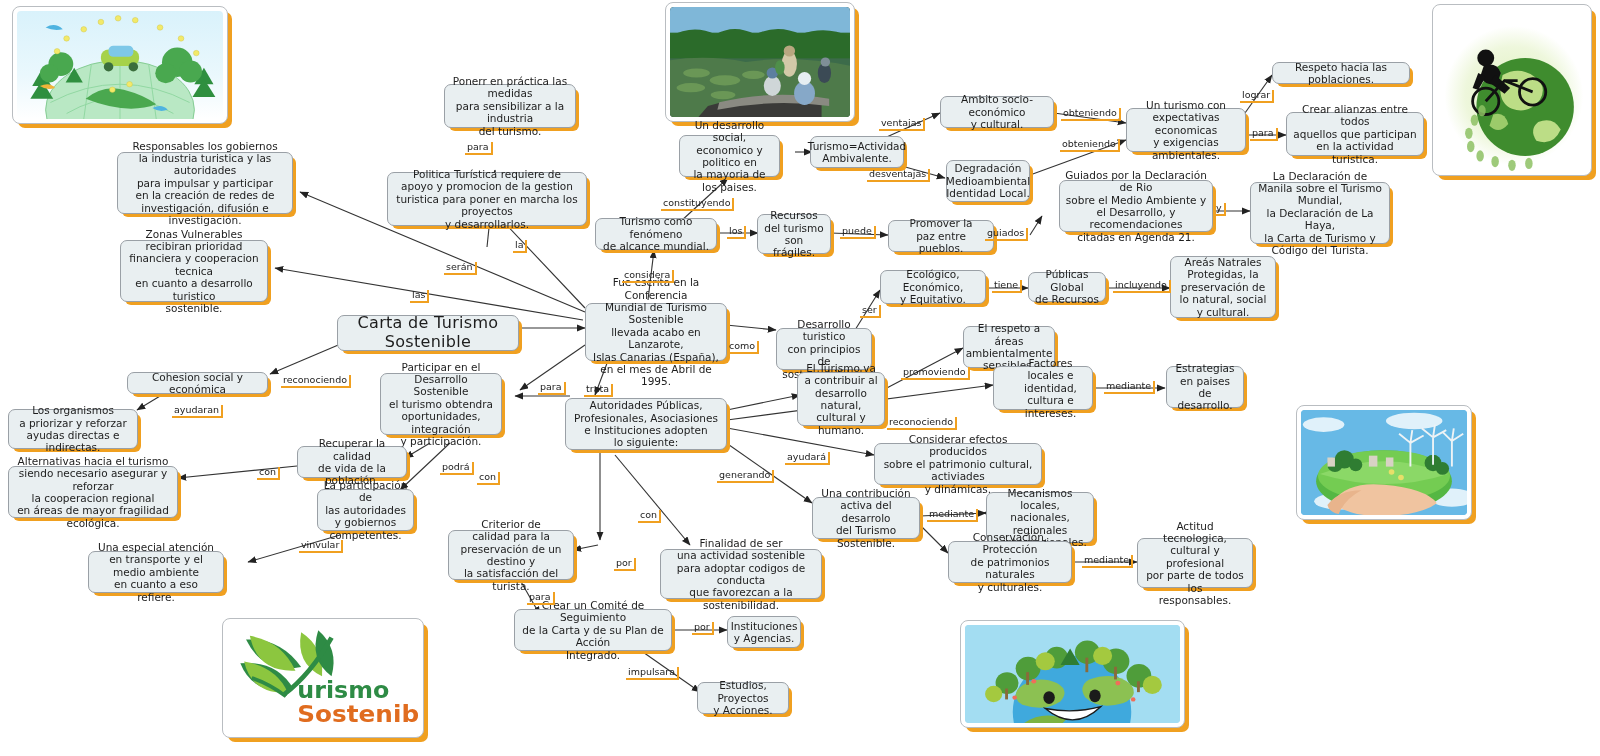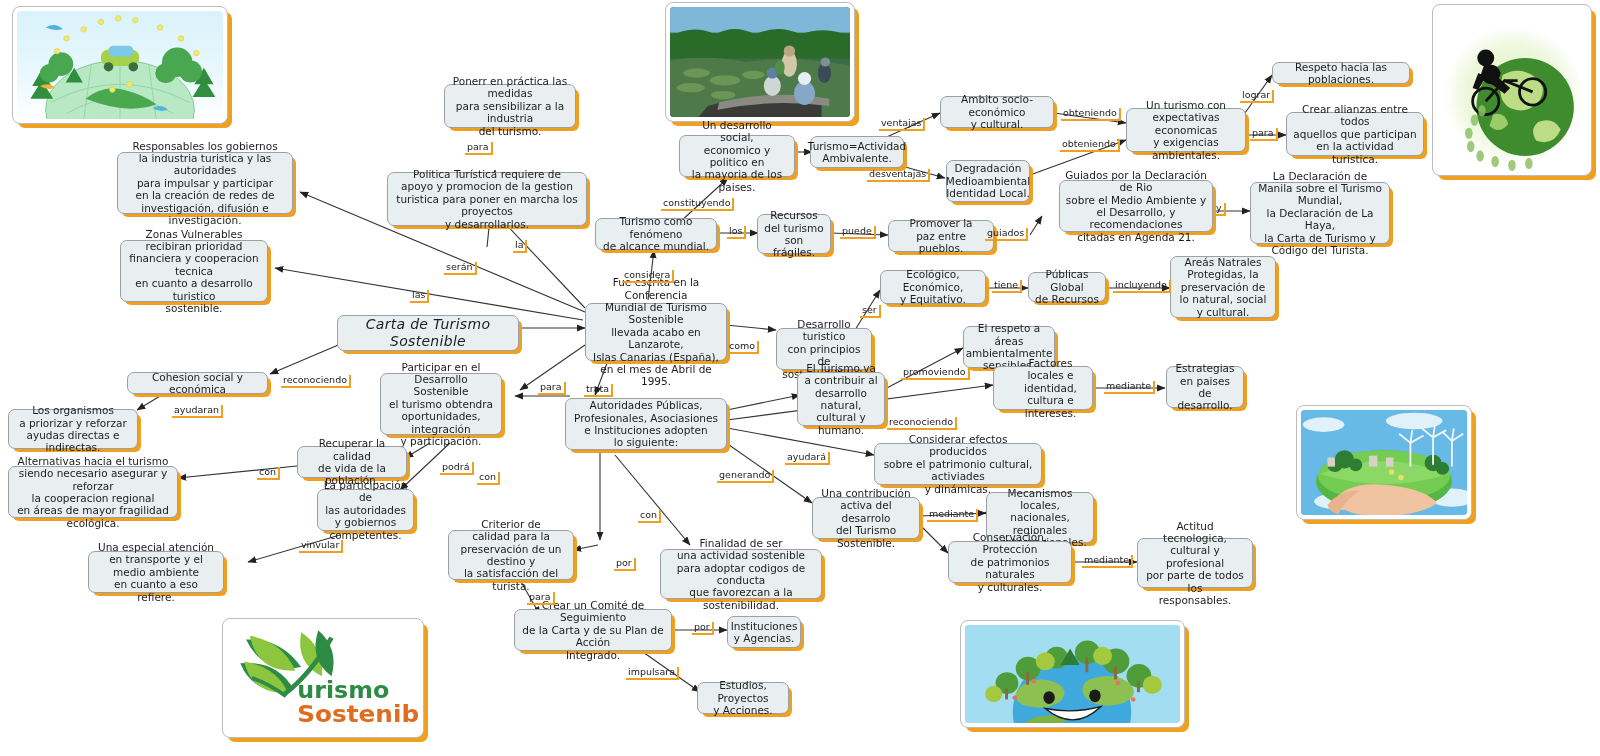--- a/index.html
+++ b/index.html
@@ -21,24 +21,23 @@
     line-height:1.18;
     text-align:center;
     display:flex;
     align-items:center;
     justify-content:center;
     padding:3px 5px;
     white-space:pre-line;
     z-index:3;
   }
   .node.title{
-    font-size:14px;
+    font-size:16px;
     letter-spacing:.3px;
     padding:17px 10px;
-    font-style:italic;
   }
 
   
   .lbl{
     position:absolute;
     font-size:9.5px;
     color:#222;
     background:transparent;
     padding:0 2px 1px 2px;
     border-bottom:2.5px solid #f0a020;
@@ -419,21 +418,21 @@
   <div class="node title" style="left:337px;top:315px;width:182px;height:26px;">Carta  de  Turismo Sostenible</div>
 
   <div class="node" style="left:585px;top:303px;width:142px;height:58px;">Fue  escrita en la Conferencia
 Mundial de Turismo Sostenible
 llevada acabo en Lanzarote,
 Islas Canarias (España),
 en el mes de Abril de 1995.</div>
 
   <div class="node" style="left:595px;top:218px;width:122px;height:32px;">Turismo como fenómeno
 de alcance mundial.</div>
-  <div class="node" style="left:679px;top:135px;width:116px;height:42px;">Un desarrollo social,
+  <div class="node" style="left:679px;top:135px;width:101px;height:42px;">Un desarrollo social,
 economico y politico en
 la mayoria de los paises.</div>
   <div class="node" style="left:810px;top:136px;width:94px;height:32px;">Turismo=Actividad
 Ambivalente.</div>
   <div class="node" style="left:940px;top:96px;width:114px;height:32px;">Ambito socio-económico
 y cultural.</div>
   <div class="node" style="left:946px;top:160px;width:84px;height:42px;">Degradación
 Medioambiental
 Identidad Local.</div>
   <div class="node" style="left:757px;top:214px;width:74px;height:40px;">Recursos

